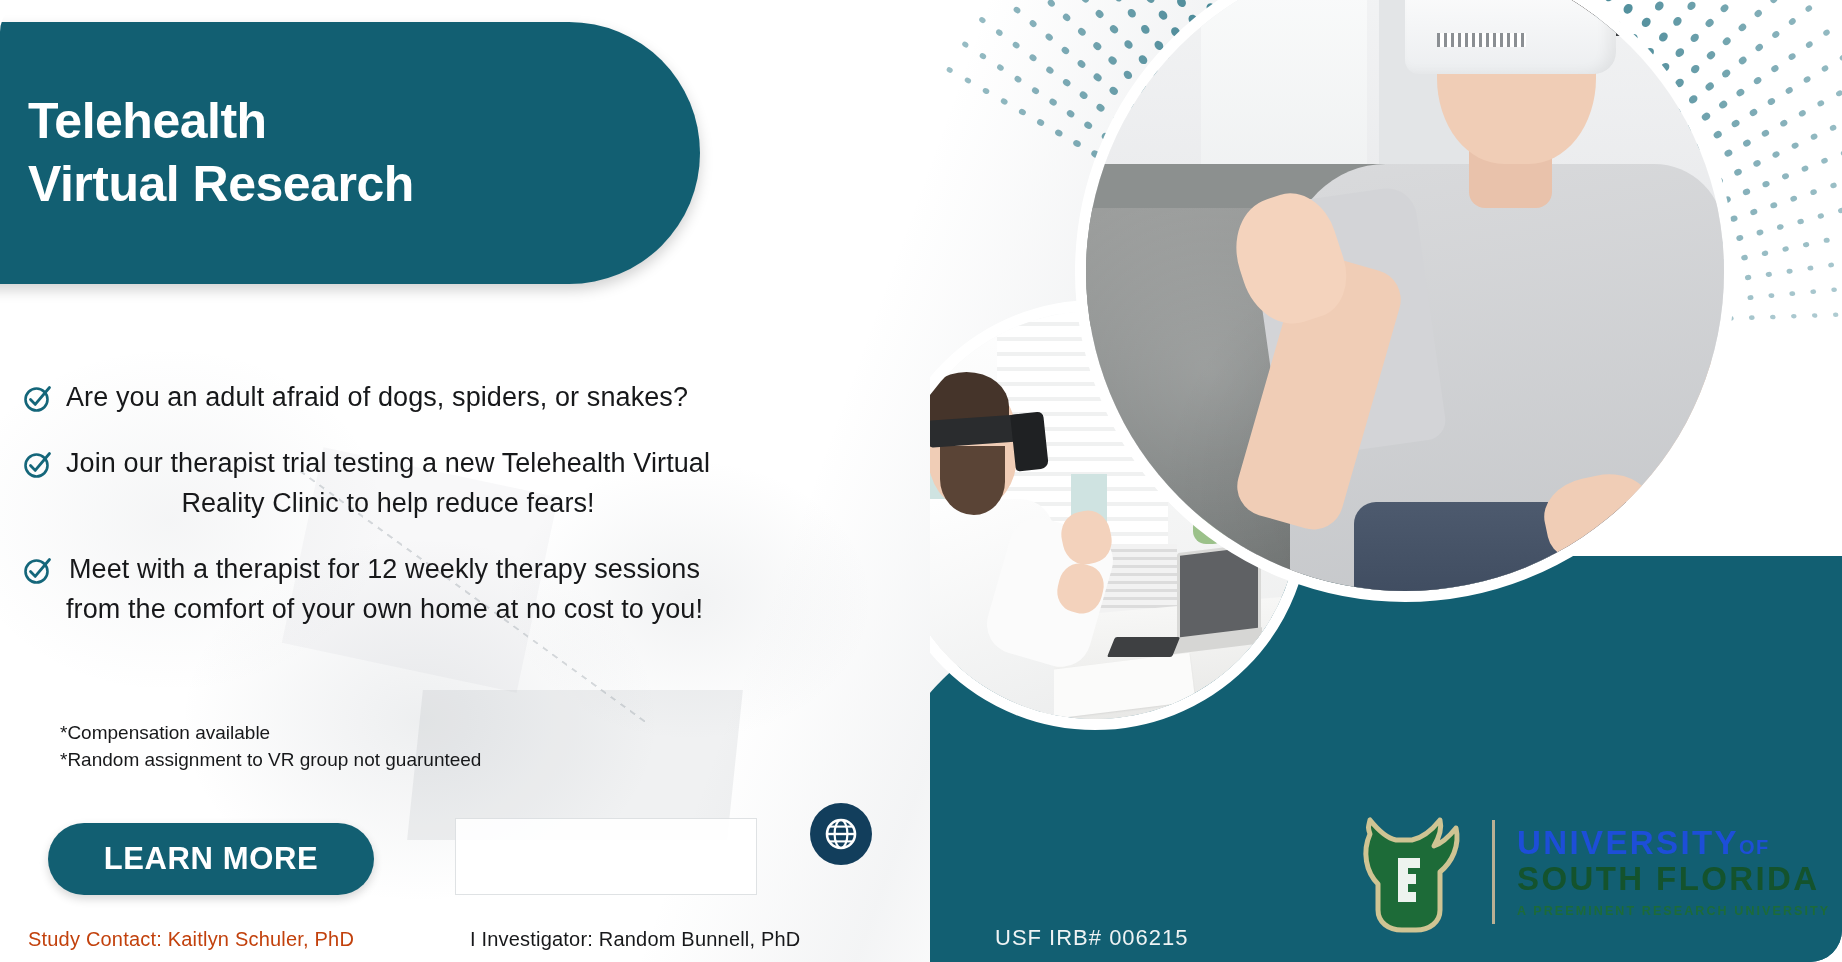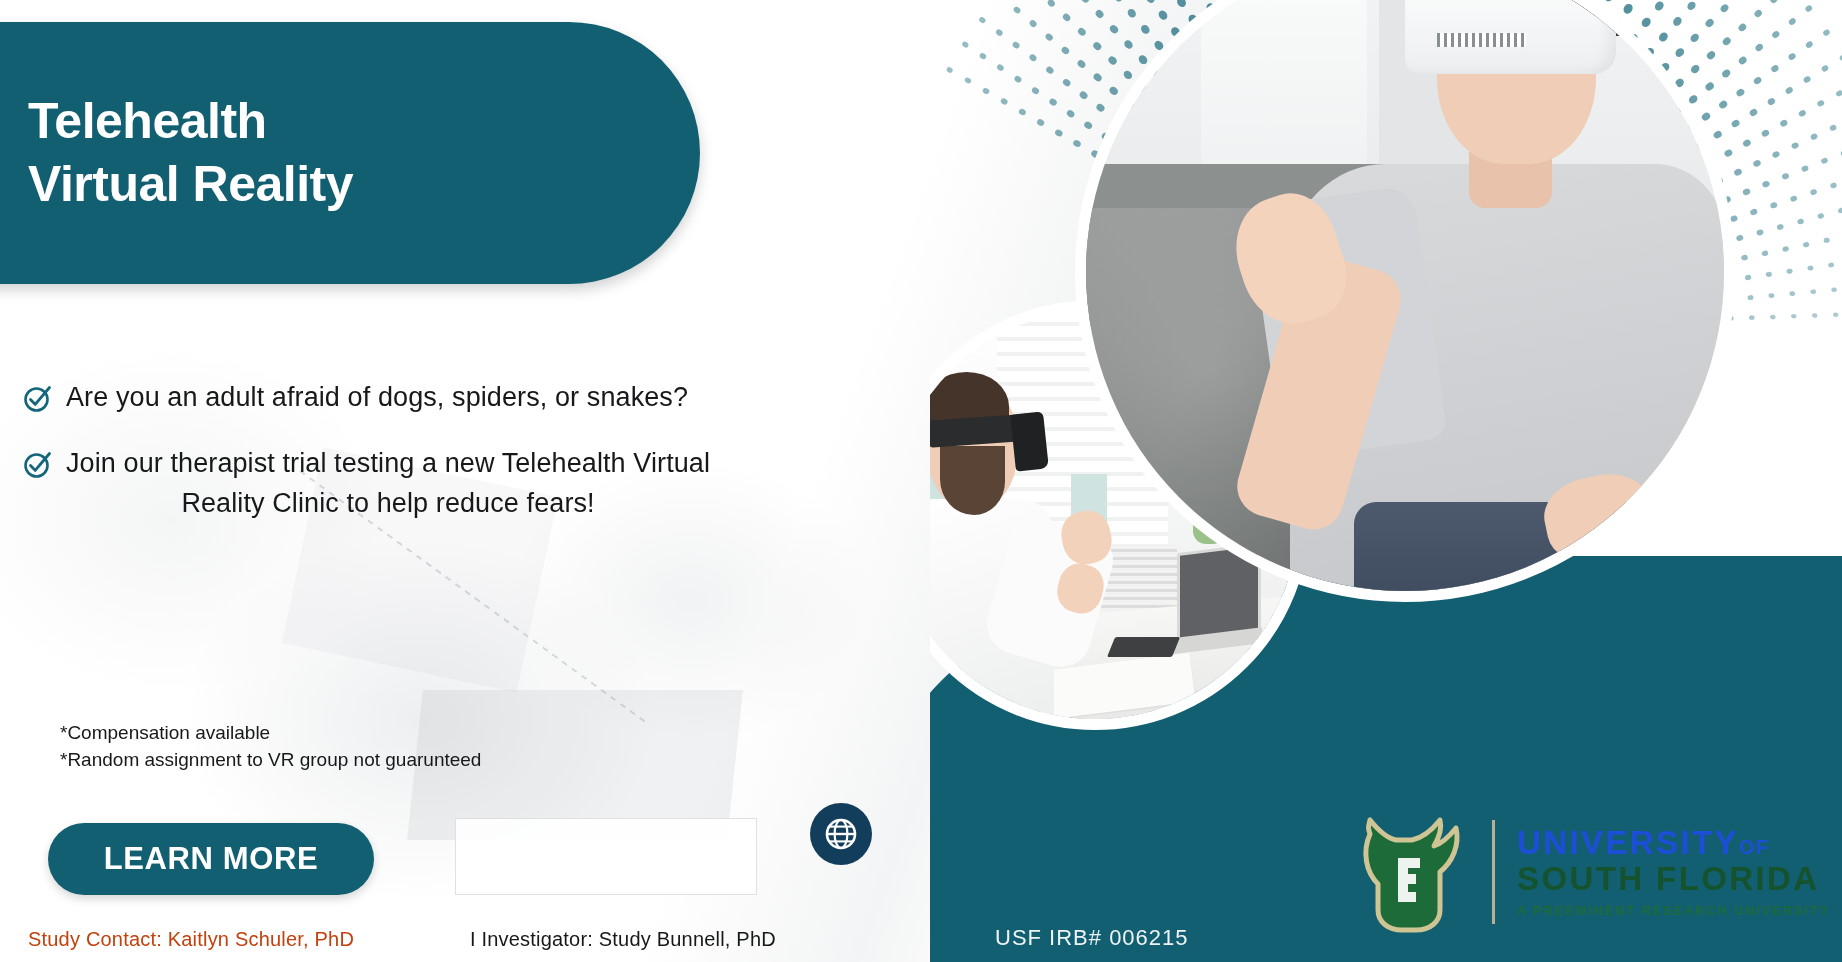--- a/index.html
+++ b/index.html
@@ -10,20 +10,21 @@
   body {
     font-family: "Liberation Sans", sans-serif;
   }
 
   #poster {
     position: relative;
     width: 1842px;
     height: 962px;
     overflow: hidden;
     background: #ffffff;
+    border-radius: 32px;
   }
 
   
   .bg-texture {
     position: absolute;
     inset: 0;
     background:
       radial-gradient(ellipse 340px 260px at 420px 720px, rgba(120,130,140,.13), rgba(255,255,255,0) 70%),
       radial-gradient(ellipse 260px 200px at 690px 600px, rgba(120,130,140,.10), rgba(255,255,255,0) 70%),
       radial-gradient(ellipse 300px 240px at 170px 520px, rgba(120,130,140,.08), rgba(255,255,255,0) 72%),
@@ -792,21 +793,21 @@
       <div class="lp-strap"></div>
       <div class="lp-headset"></div>
 
       <div class="lp-vent2"></div>
     </div>
 
   </div>
 
   <div class="title-banner">
     <div class="title-line">Telehealth</div>
-    <div class="title-line">Virtual Reality</div>
+    <div class="title-line">Virtual Research</div>
   </div>
 
   <div class="bullets">
 
     <div class="bullet-row">
       <svg class="bullet-icon" viewBox="0 0 32 32">
         <circle cx="14.5" cy="17.5" r="11" fill="none" stroke="#14667A" stroke-width="2.6"></circle>
         <path d="M8.5 17.5 L13.2 22.4 L27.5 5.5" fill="none" stroke="#14667A" stroke-width="2.8" stroke-linecap="round" stroke-linejoin="round"></path>
       </svg>
       <div class="bullet-text">
@@ -818,20 +819,30 @@
       <svg class="bullet-icon" viewBox="0 0 32 32">
         <circle cx="14.5" cy="17.5" r="11" fill="none" stroke="#14667A" stroke-width="2.6"></circle>
         <path d="M8.5 17.5 L13.2 22.4 L27.5 5.5" fill="none" stroke="#14667A" stroke-width="2.8" stroke-linecap="round" stroke-linejoin="round"></path>
       </svg>
       <div class="bullet-text">
         <div>Join our therapist trial testing a new Telehealth Virtual</div>
         <div>Reality Clinic to help reduce fears!</div>
       </div>
     </div>
 
+    <div class="bullet-row">
+      <svg class="bullet-icon" viewBox="0 0 32 32">
+        <circle cx="14.5" cy="17.5" r="11" fill="none" stroke="#14667A" stroke-width="2.6"></circle>
+        <path d="M8.5 17.5 L13.2 22.4 L27.5 5.5" fill="none" stroke="#14667A" stroke-width="2.8" stroke-linecap="round" stroke-linejoin="round"></path>
+      </svg>
+      <div class="bullet-text">
+        <div>Meet with a therapist for 12 weekly therapy sessions</div>
+        <div>from the comfort of your own home at no cost to you!</div>
+      </div>
+    </div>
 
   </div>
 
   <div class="fineprint">
     <div>*Compensation available</div>
     <div>*Random assignment to VR group not guarunteed</div>
   </div>
 
   <button class="learn-more">LEARN MORE</button>
 
@@ -839,21 +850,21 @@
     <svg width="40" height="40" viewBox="0 0 40 40">
       <circle cx="20" cy="20" r="14" fill="none" stroke="#ffffff" stroke-width="2.6"></circle>
       <ellipse cx="20" cy="20" rx="6.4" ry="14" fill="none" stroke="#ffffff" stroke-width="2.2"></ellipse>
       <line x1="6" y1="20" x2="34" y2="20" stroke="#ffffff" stroke-width="2.4"></line>
       <line x1="8.4" y1="12.6" x2="31.6" y2="12.6" stroke="#ffffff" stroke-width="2.1"></line>
       <line x1="8.4" y1="27.4" x2="31.6" y2="27.4" stroke="#ffffff" stroke-width="2.1"></line>
     </svg>
   </div>
 
   <div class="footer-contact">Study Contact: Kaitlyn Schuler, PhD</div>
-  <div class="footer-investigator">I Investigator: Study Bunnell, PhD</div>
+  <div class="footer-investigator">I Investigator: Random Bunnell, PhD</div>
   <div class="irb">USF IRB# 006215</div>
 
   <div class="usf-logo">
     <svg class="usf-bull" viewBox="0 0 132 132">
       <g>
         <path d="M18 28 C10 46 14 66 26 78 L26 104 C26 116 36 124 50 124 L64 124 C78 124 88 116 88 104 L88 66 C100 56 108 40 104 22 C96 32 88 38 82 40 C88 30 90 22 88 14 C80 24 70 32 60 34 L44 34 C34 32 26 24 18 14 C16 22 16 22 18 28 Z" fill="#1D6B38" stroke="#CFC493" stroke-width="5" stroke-linejoin="round"></path>
         <path d="M46 52 L46 96 L64 96 L64 86 L56 86 L56 78 L64 78 L64 68 L56 68 L56 62 L68 62 L68 52 Z" fill="#ffffff" opacity="0.92"></path>
       </g>
     </svg>
     <div class="usf-divider"></div>

